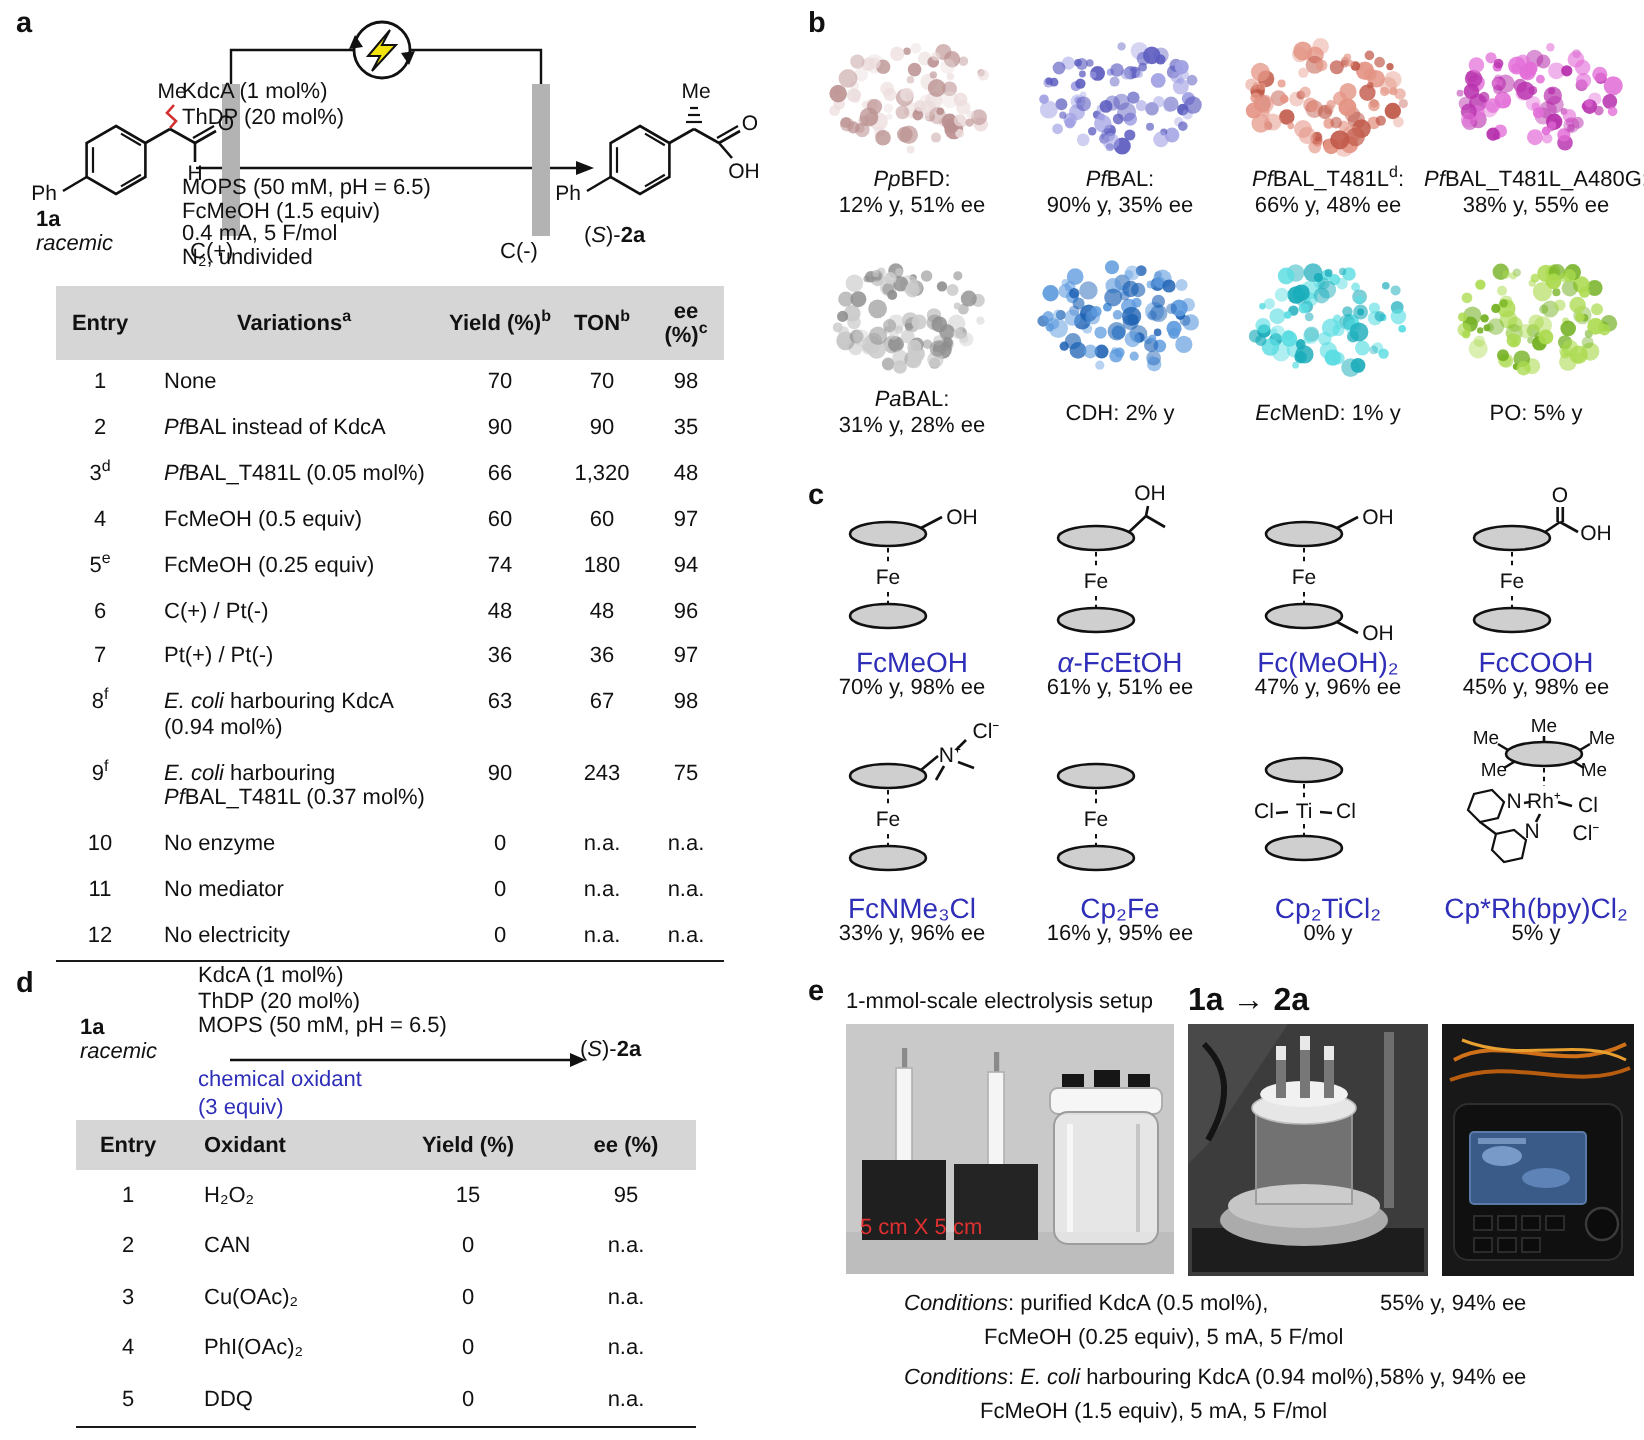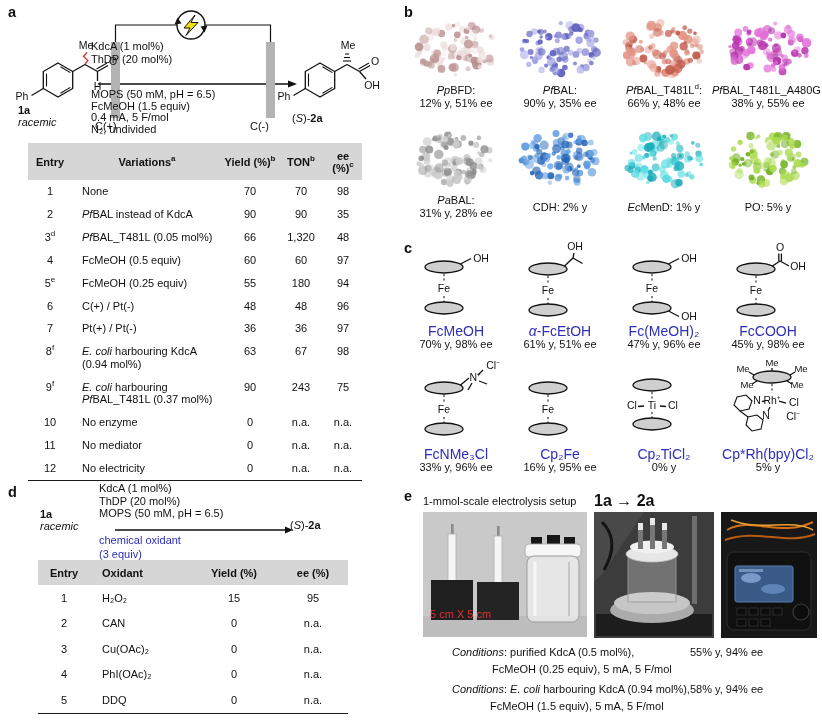--- a/index.html
+++ b/index.html
@@ -158,21 +158,21 @@
         <tr>
           <td>4</td>
           <td>FcMeOH (0.5 equiv)</td>
           <td>60</td>
           <td>60</td>
           <td>97</td>
         </tr>
         <tr>
           <td><span>5</span><span class="rt-sup">e</span></td>
           <td>FcMeOH (0.25 equiv)</td>
-          <td>55</td>
+          <td>74</td>
           <td>180</td>
           <td>94</td>
         </tr>
         <tr>
           <td>6</td>
           <td>C(+) / Pt(-)</td>
           <td>48</td>
           <td>48</td>
           <td>96</td>
         </tr>

